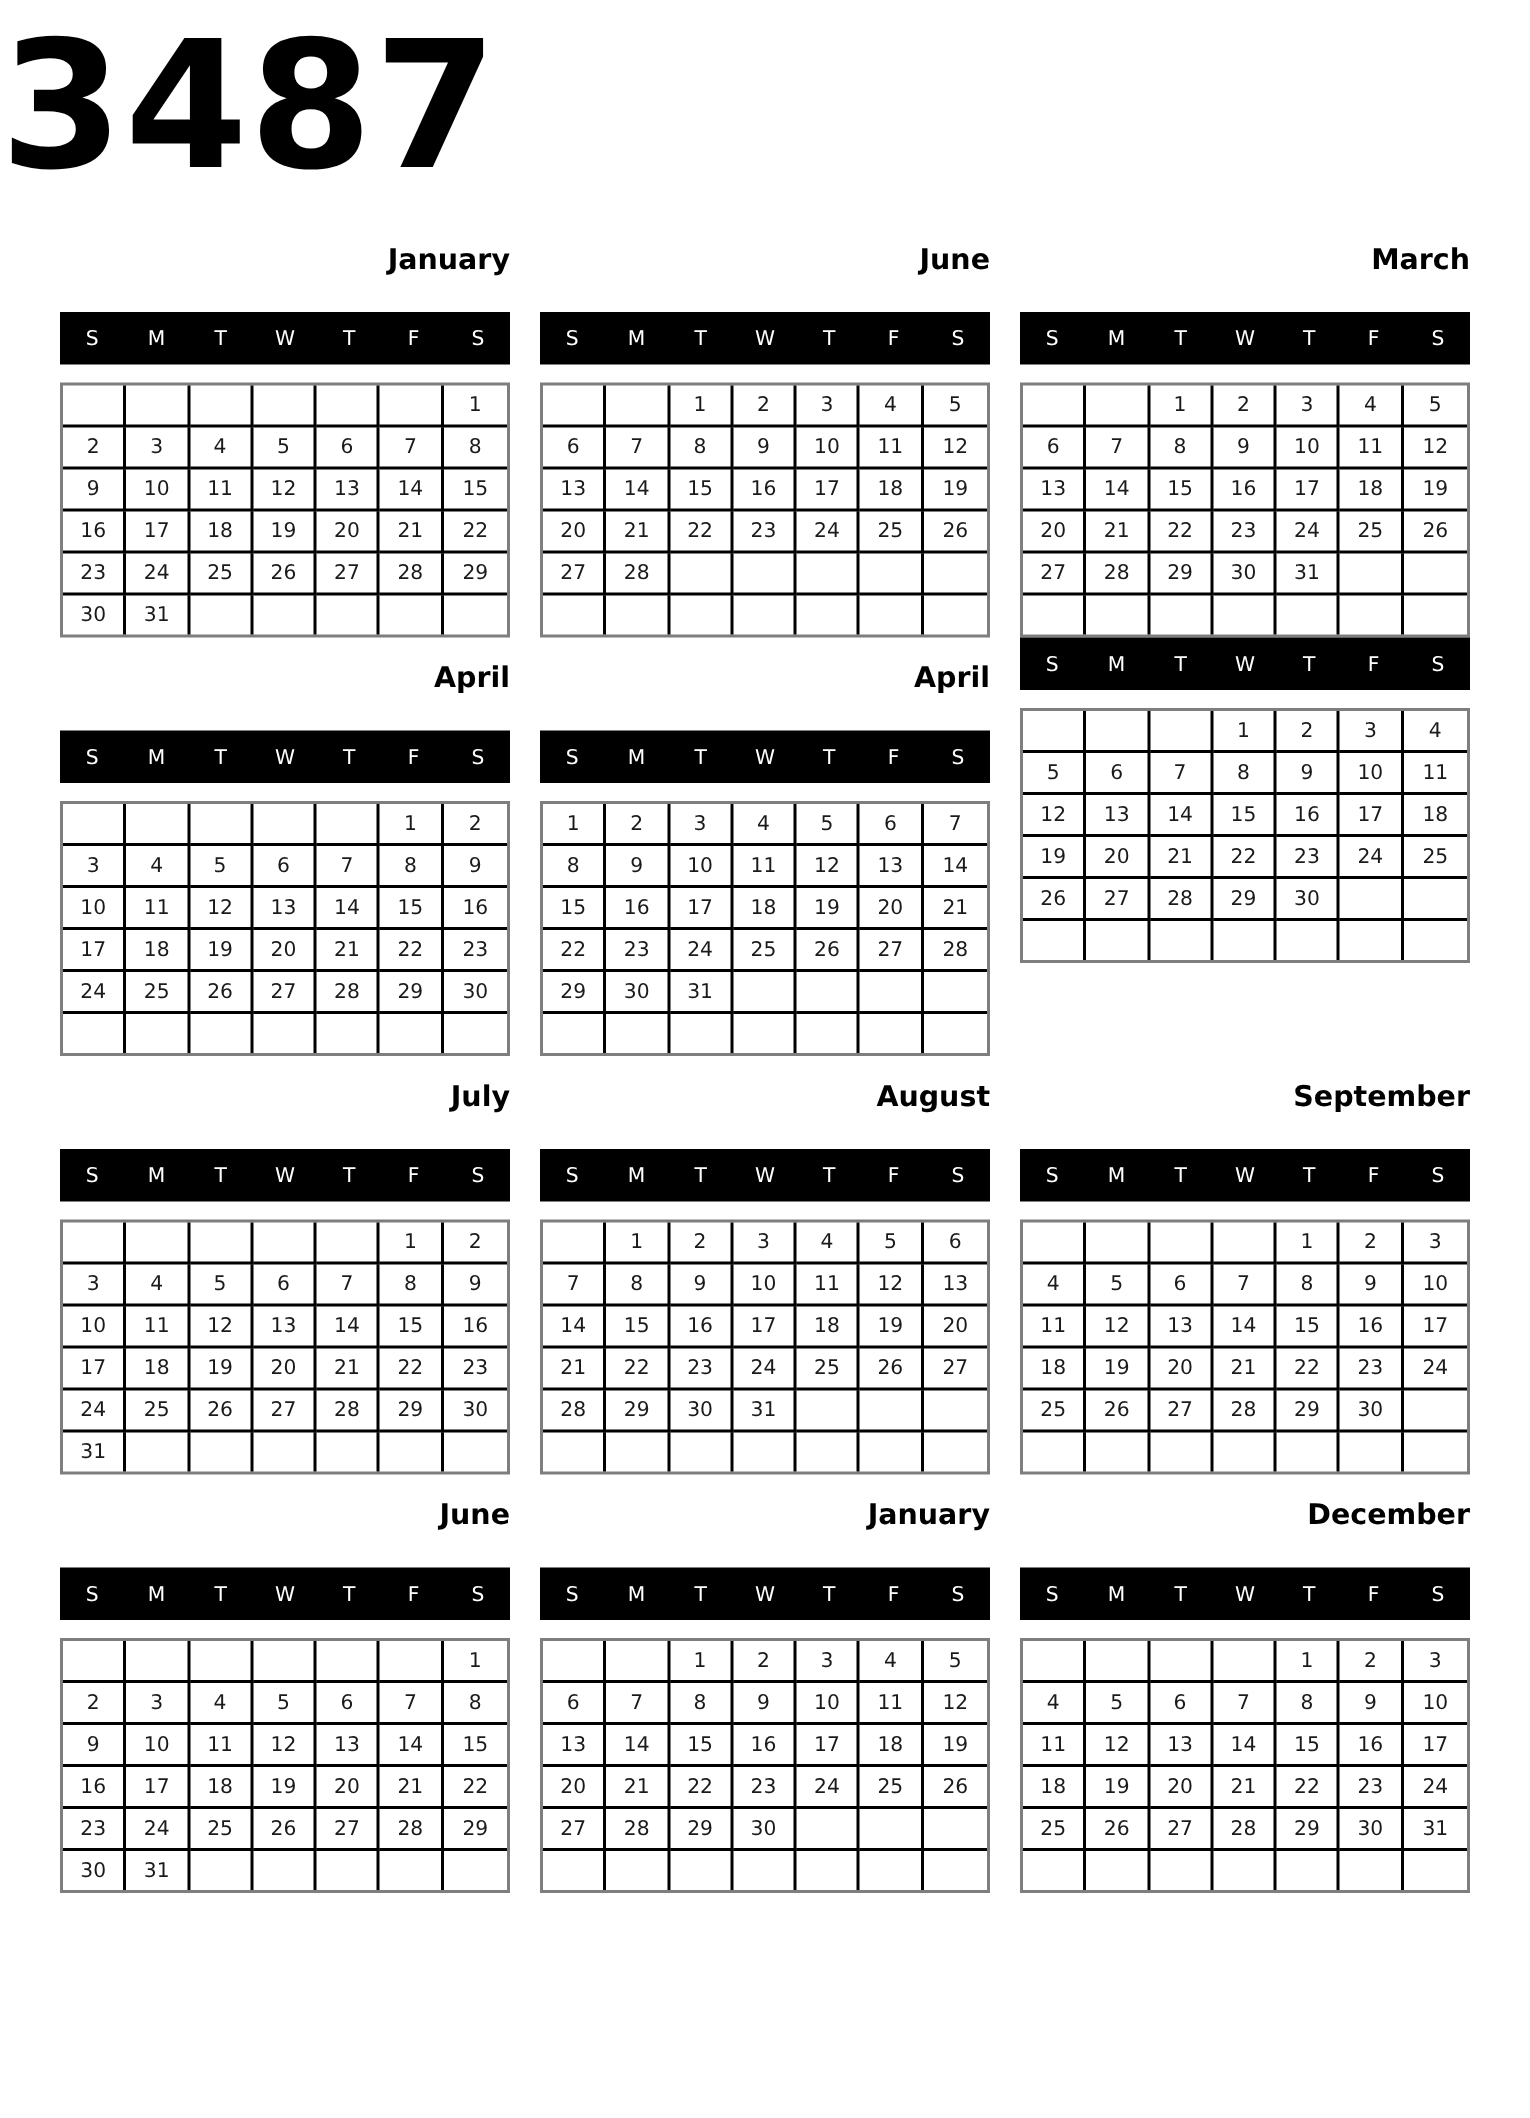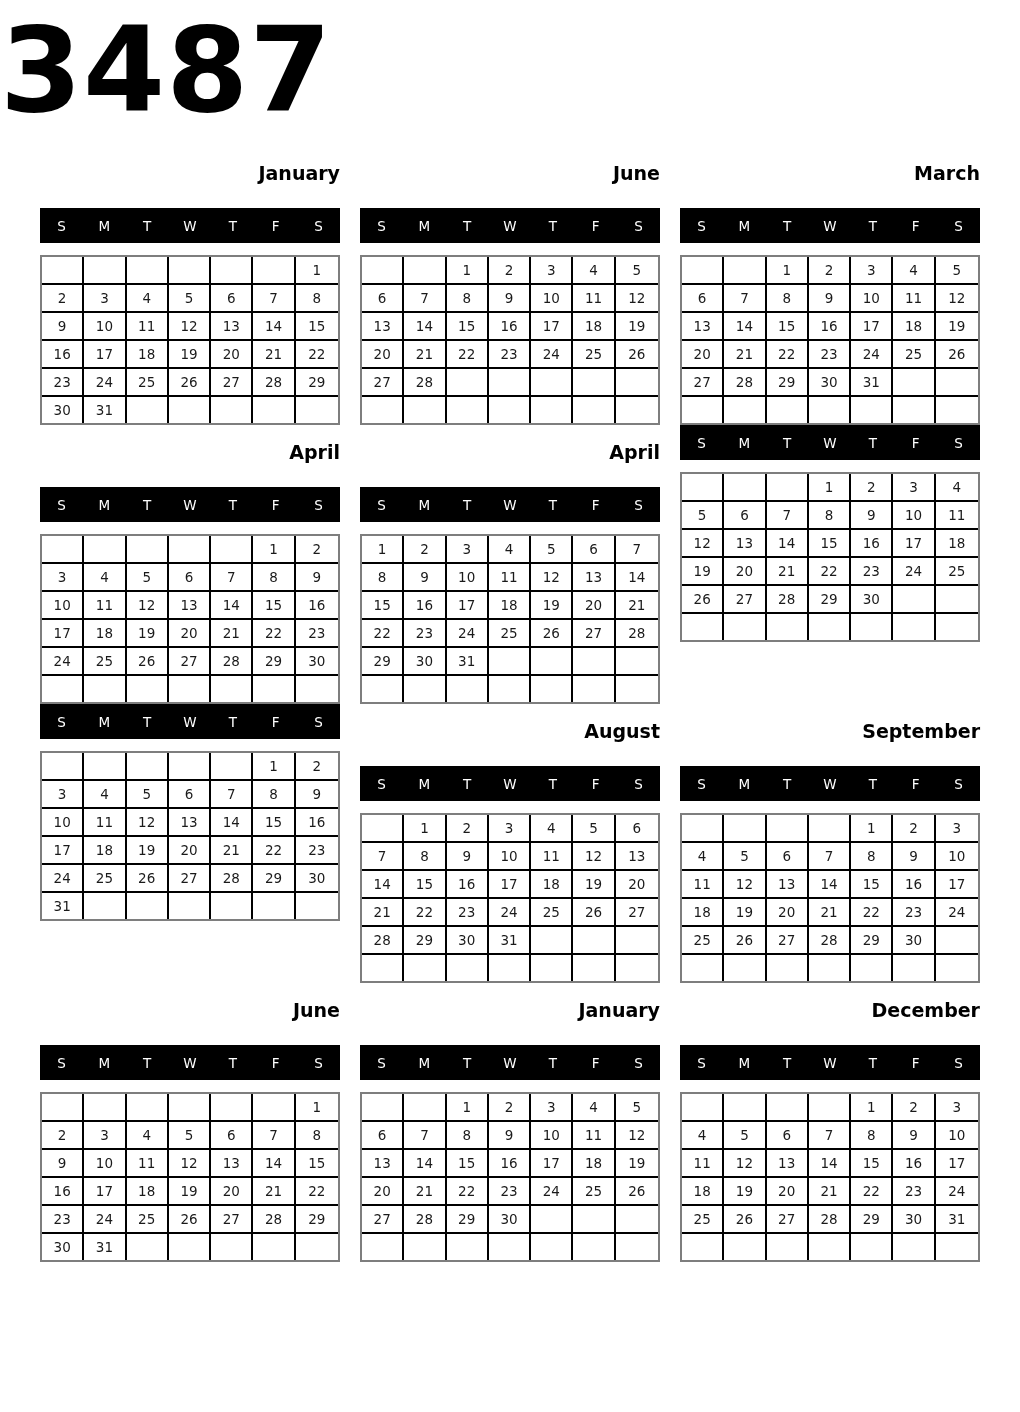--- a/index.html
+++ b/index.html
@@ -413,20 +413,21 @@
         <div class="cell"></div>
         <div class="cell"></div>
         <div class="cell"></div>
         <div class="cell"></div>
         <div class="cell"></div>
         <div class="cell"></div>
       </div>
   </section>
 
   <section class="month">
+    <h2 class="month-title">July</h2>
     <div class="dow-bar">
         <span class="dow">S</span>
         <span class="dow">M</span>
         <span class="dow">T</span>
         <span class="dow">W</span>
         <span class="dow">T</span>
         <span class="dow">F</span>
         <span class="dow">S</span>
       </div>
     <div class="grid">

